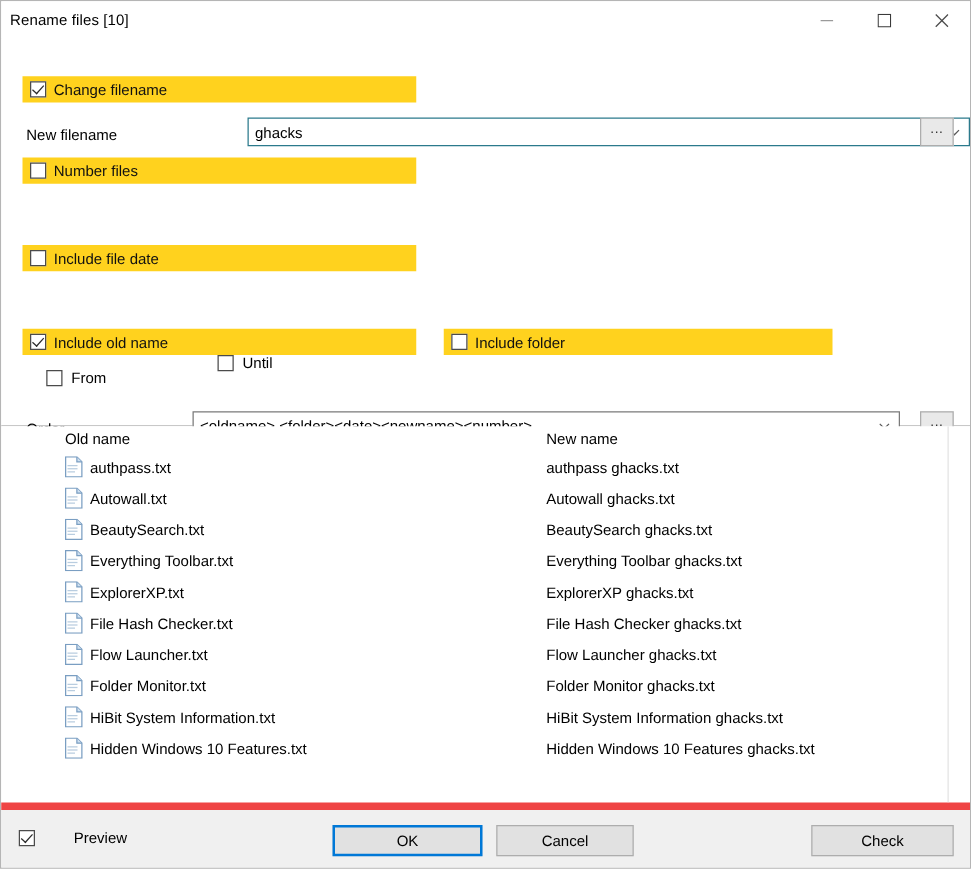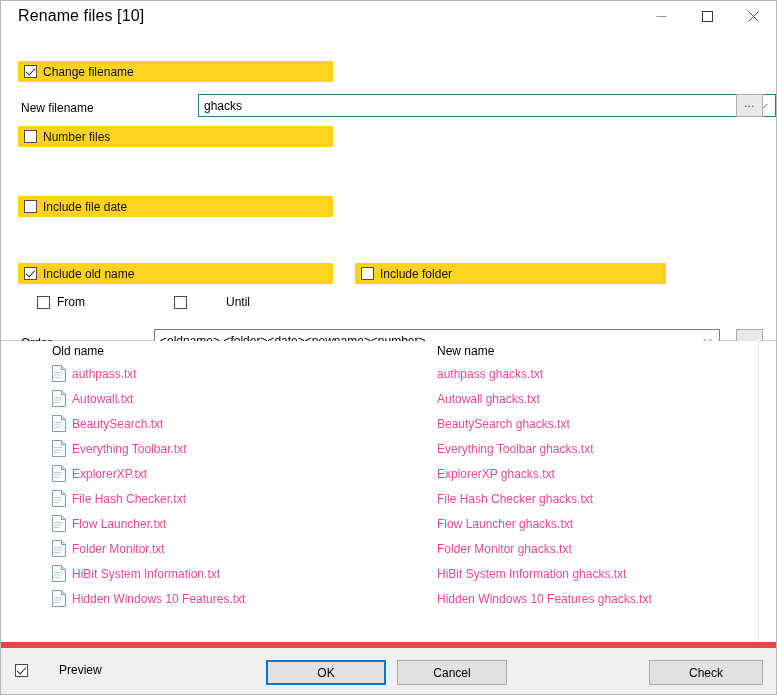--- a/index.html
+++ b/index.html
@@ -31,22 +31,22 @@
   
   .titlebar {
     height: 30px;
     min-height: 30px;
     background: #ffffff;
     display: flex;
     align-items: center;
     position: relative;
   }
   .title-text {
-    padding-left: 17px;
-    font-size: 16px;
+    padding-left: 7px;
+    font-size: 12px;
     color: #000000;
     letter-spacing: 0.1px;
   }
   .win-controls {
     position: absolute;
     right: 0;
     top: 0;
     height: 30px;
     display: flex;
   }
@@ -238,21 +238,21 @@
   }
 
   .rows {
     position: relative;
   }
   .row {
     display: flex;
     height: 25px;
     align-items: center;
     font-size: 12px;
-    color: #ec4899;
+    color: #000000;
   }
   .cell-old {
     width: 385px;
     flex: 0 0 385px;
     display: flex;
     align-items: center;
     padding-left: 6px;
     box-sizing: border-box;
   }
   .cell-new {
@@ -372,21 +372,21 @@
 
     <div class="yellow-bar" style="left:17px; top:232px; width:315px;">
       <span class="cbox checked"></span>
       <span class="cb-label">Include old name</span>
     </div>
 
     <div class="plain-check" style="left:36px; top:264px;">
       <span class="cbox"></span>
       <span class="cb-label">From</span>
     </div>
-    <div class="plain-check" style="left:173px; top:264px;gap:32px;">
+    <div class="plain-check" style="left:173px; top:252px;">
       <span class="cbox"></span>
       <span class="cb-label">Until</span>
     </div>
 
     <div class="field-label" style="left:20px; top:305px;">Order</div>
     <div class="combo" style="left:153px; top:298px; width:566px;">
       <span>&lt;oldname&gt; &lt;folder&gt;&lt;date&gt;&lt;newname&gt;&lt;number&gt;</span>
       <span class="chev">
         <svg width="9" height="9" viewBox="0 0 9 9">
             <polyline points="0.8,2.6 4.5,6.3 8.2,2.6" fill="none" stroke="#5a5a5a" stroke-width="1"></polyline>

